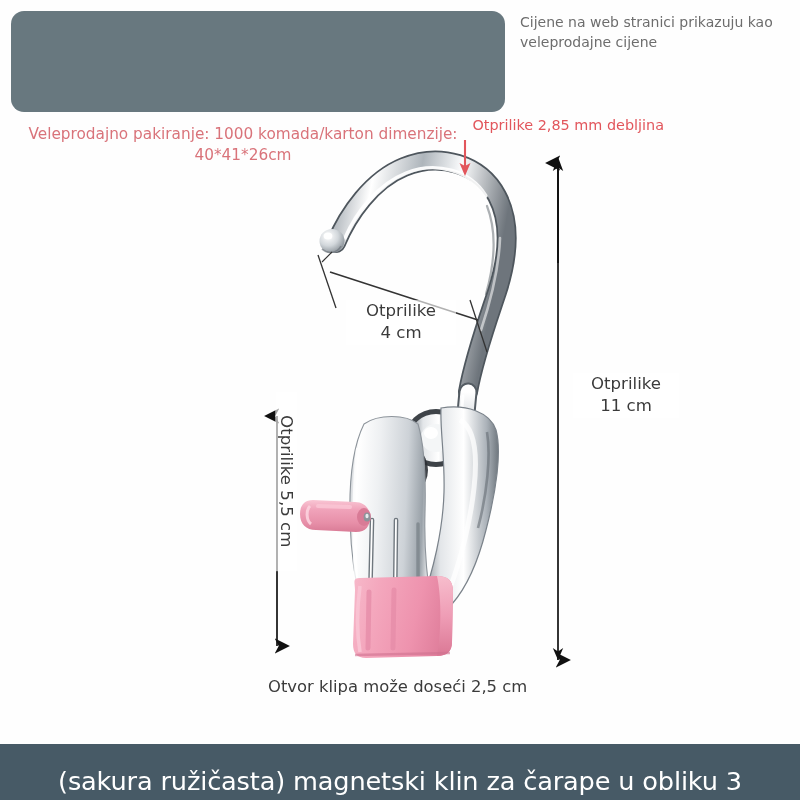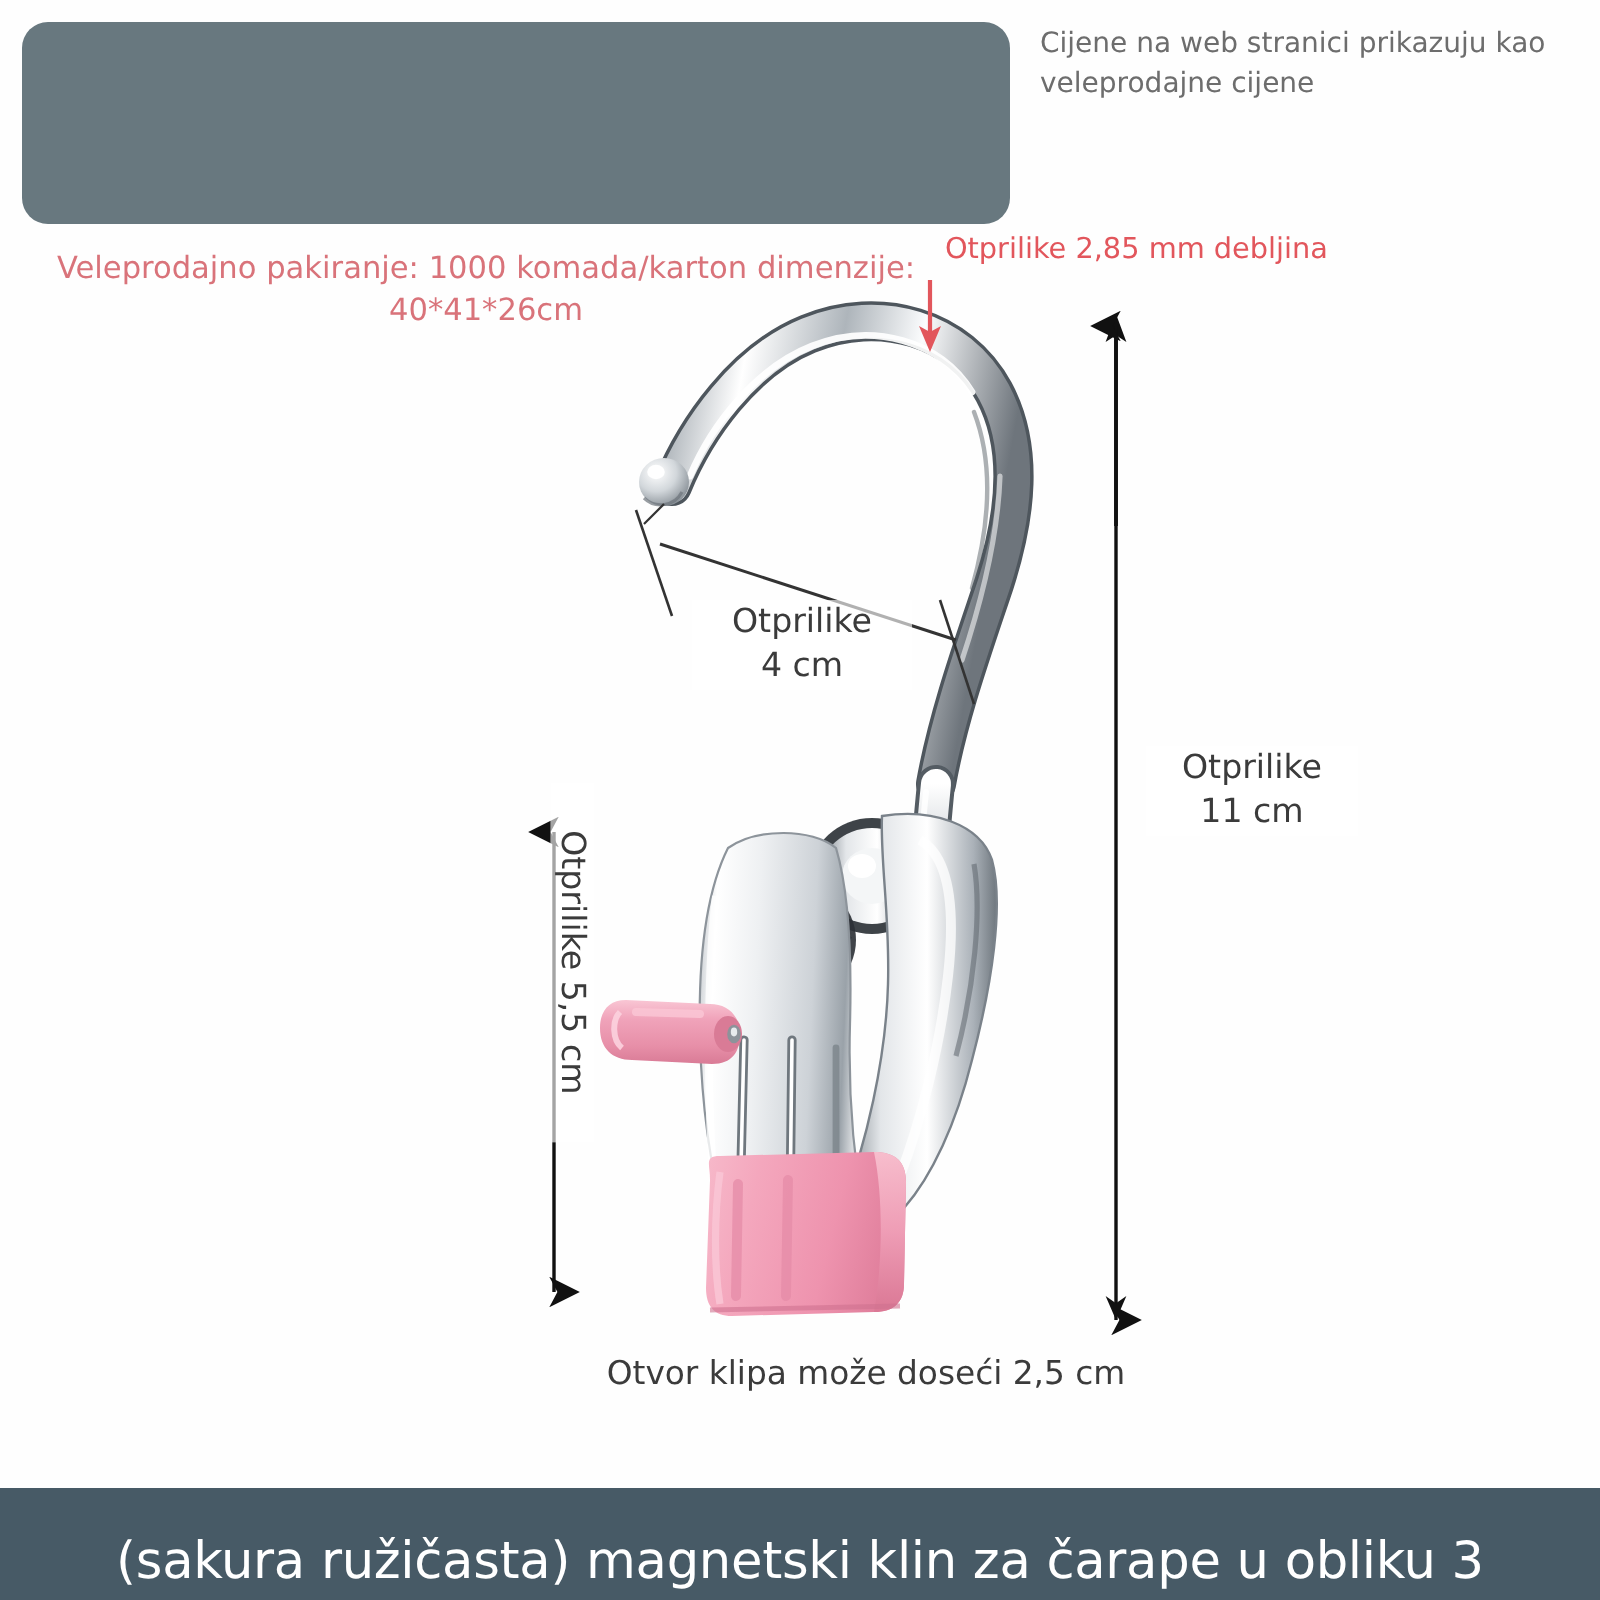--- a/index.html
+++ b/index.html
@@ -55,21 +55,21 @@
     background:rgba(255,255,255,.62);
   }
   .dim-4cm{left:346px;top:300px;width:110px;}
   .dim-11cm{left:573px;top:373px;width:106px;}
   .dim-55cm{
     left:196px;top:470px;width:180px;
     transform:rotate(90deg);transform-origin:center center;
   }
   .caption-open{
     position:absolute;left:268px;top:677px;width:330px;
-    color:#3b3b3b;font-size:16.4px;text-align:center;z-index:6;
+    color:#3b3b3b;font-size:16.4px;z-index:6;
   }
 
   
   .title-bar{
     position:absolute;left:0;top:744px;width:800px;height:88px;
     background:#475a66;z-index:9;
   }
   .title-bar .txt{
     position:absolute;left:0;top:22px;width:800px;
     color:#ffffff;font-size:25.6px;text-align:center;letter-spacing:-.15px;

